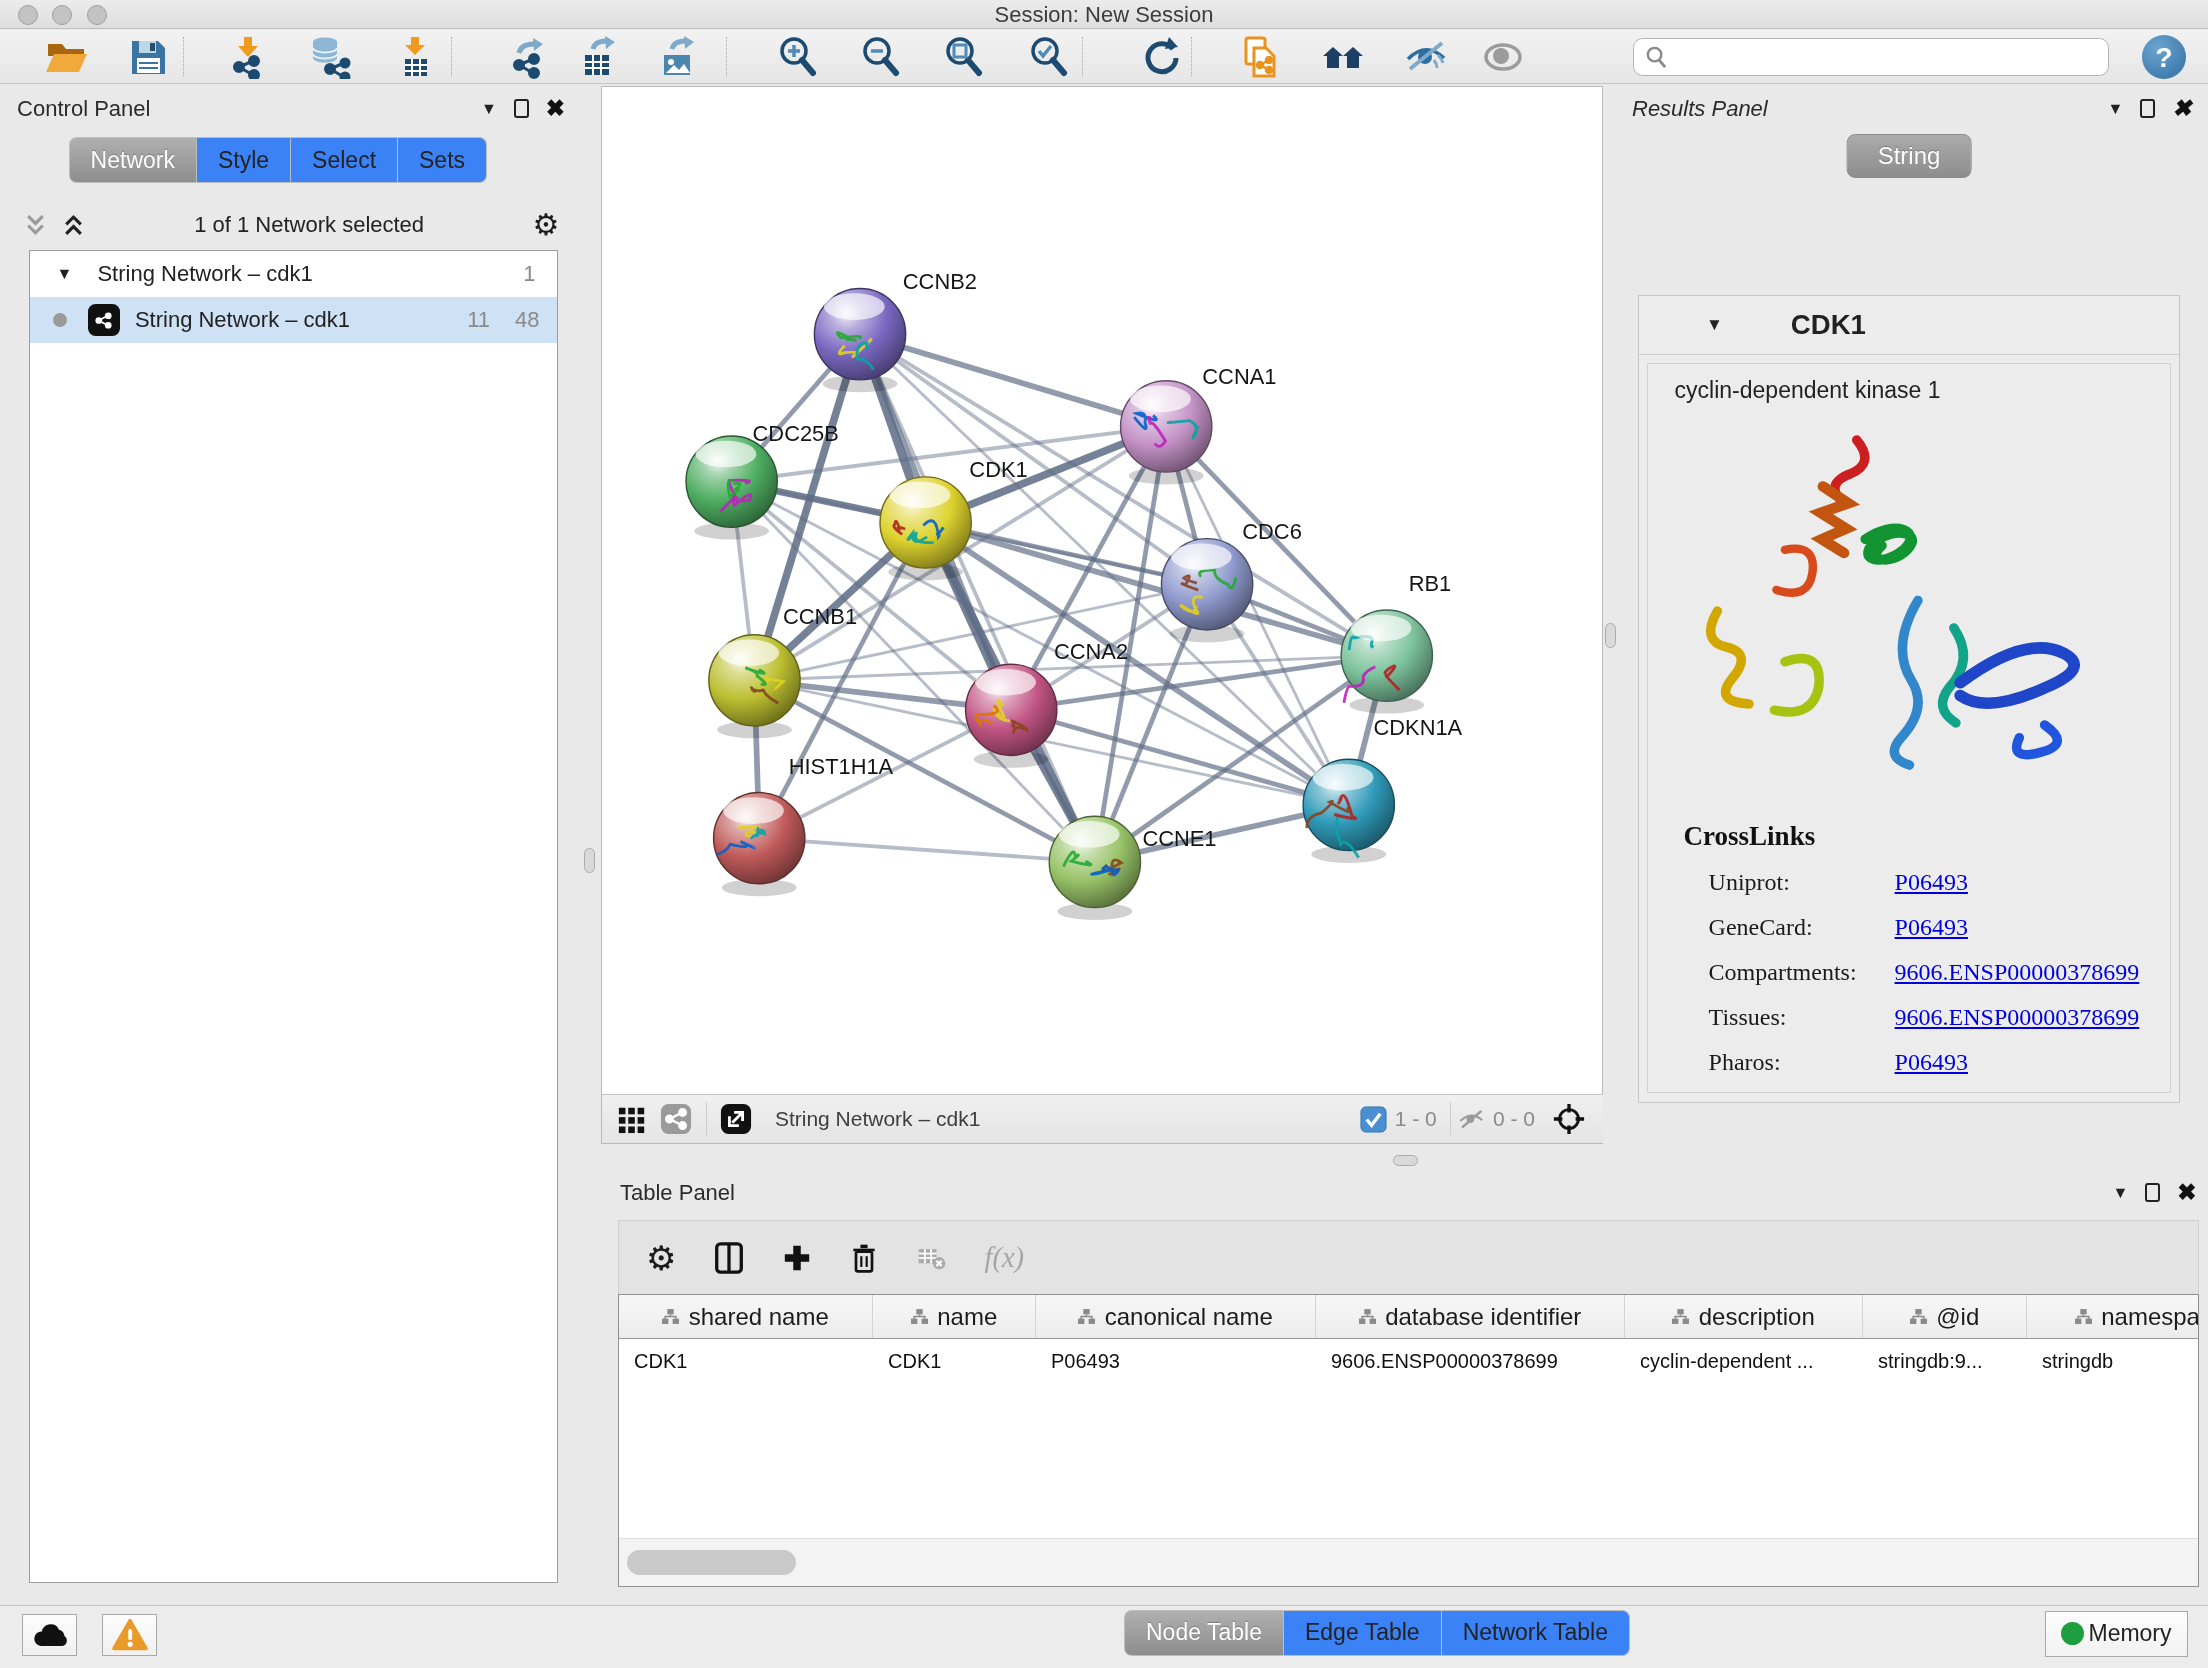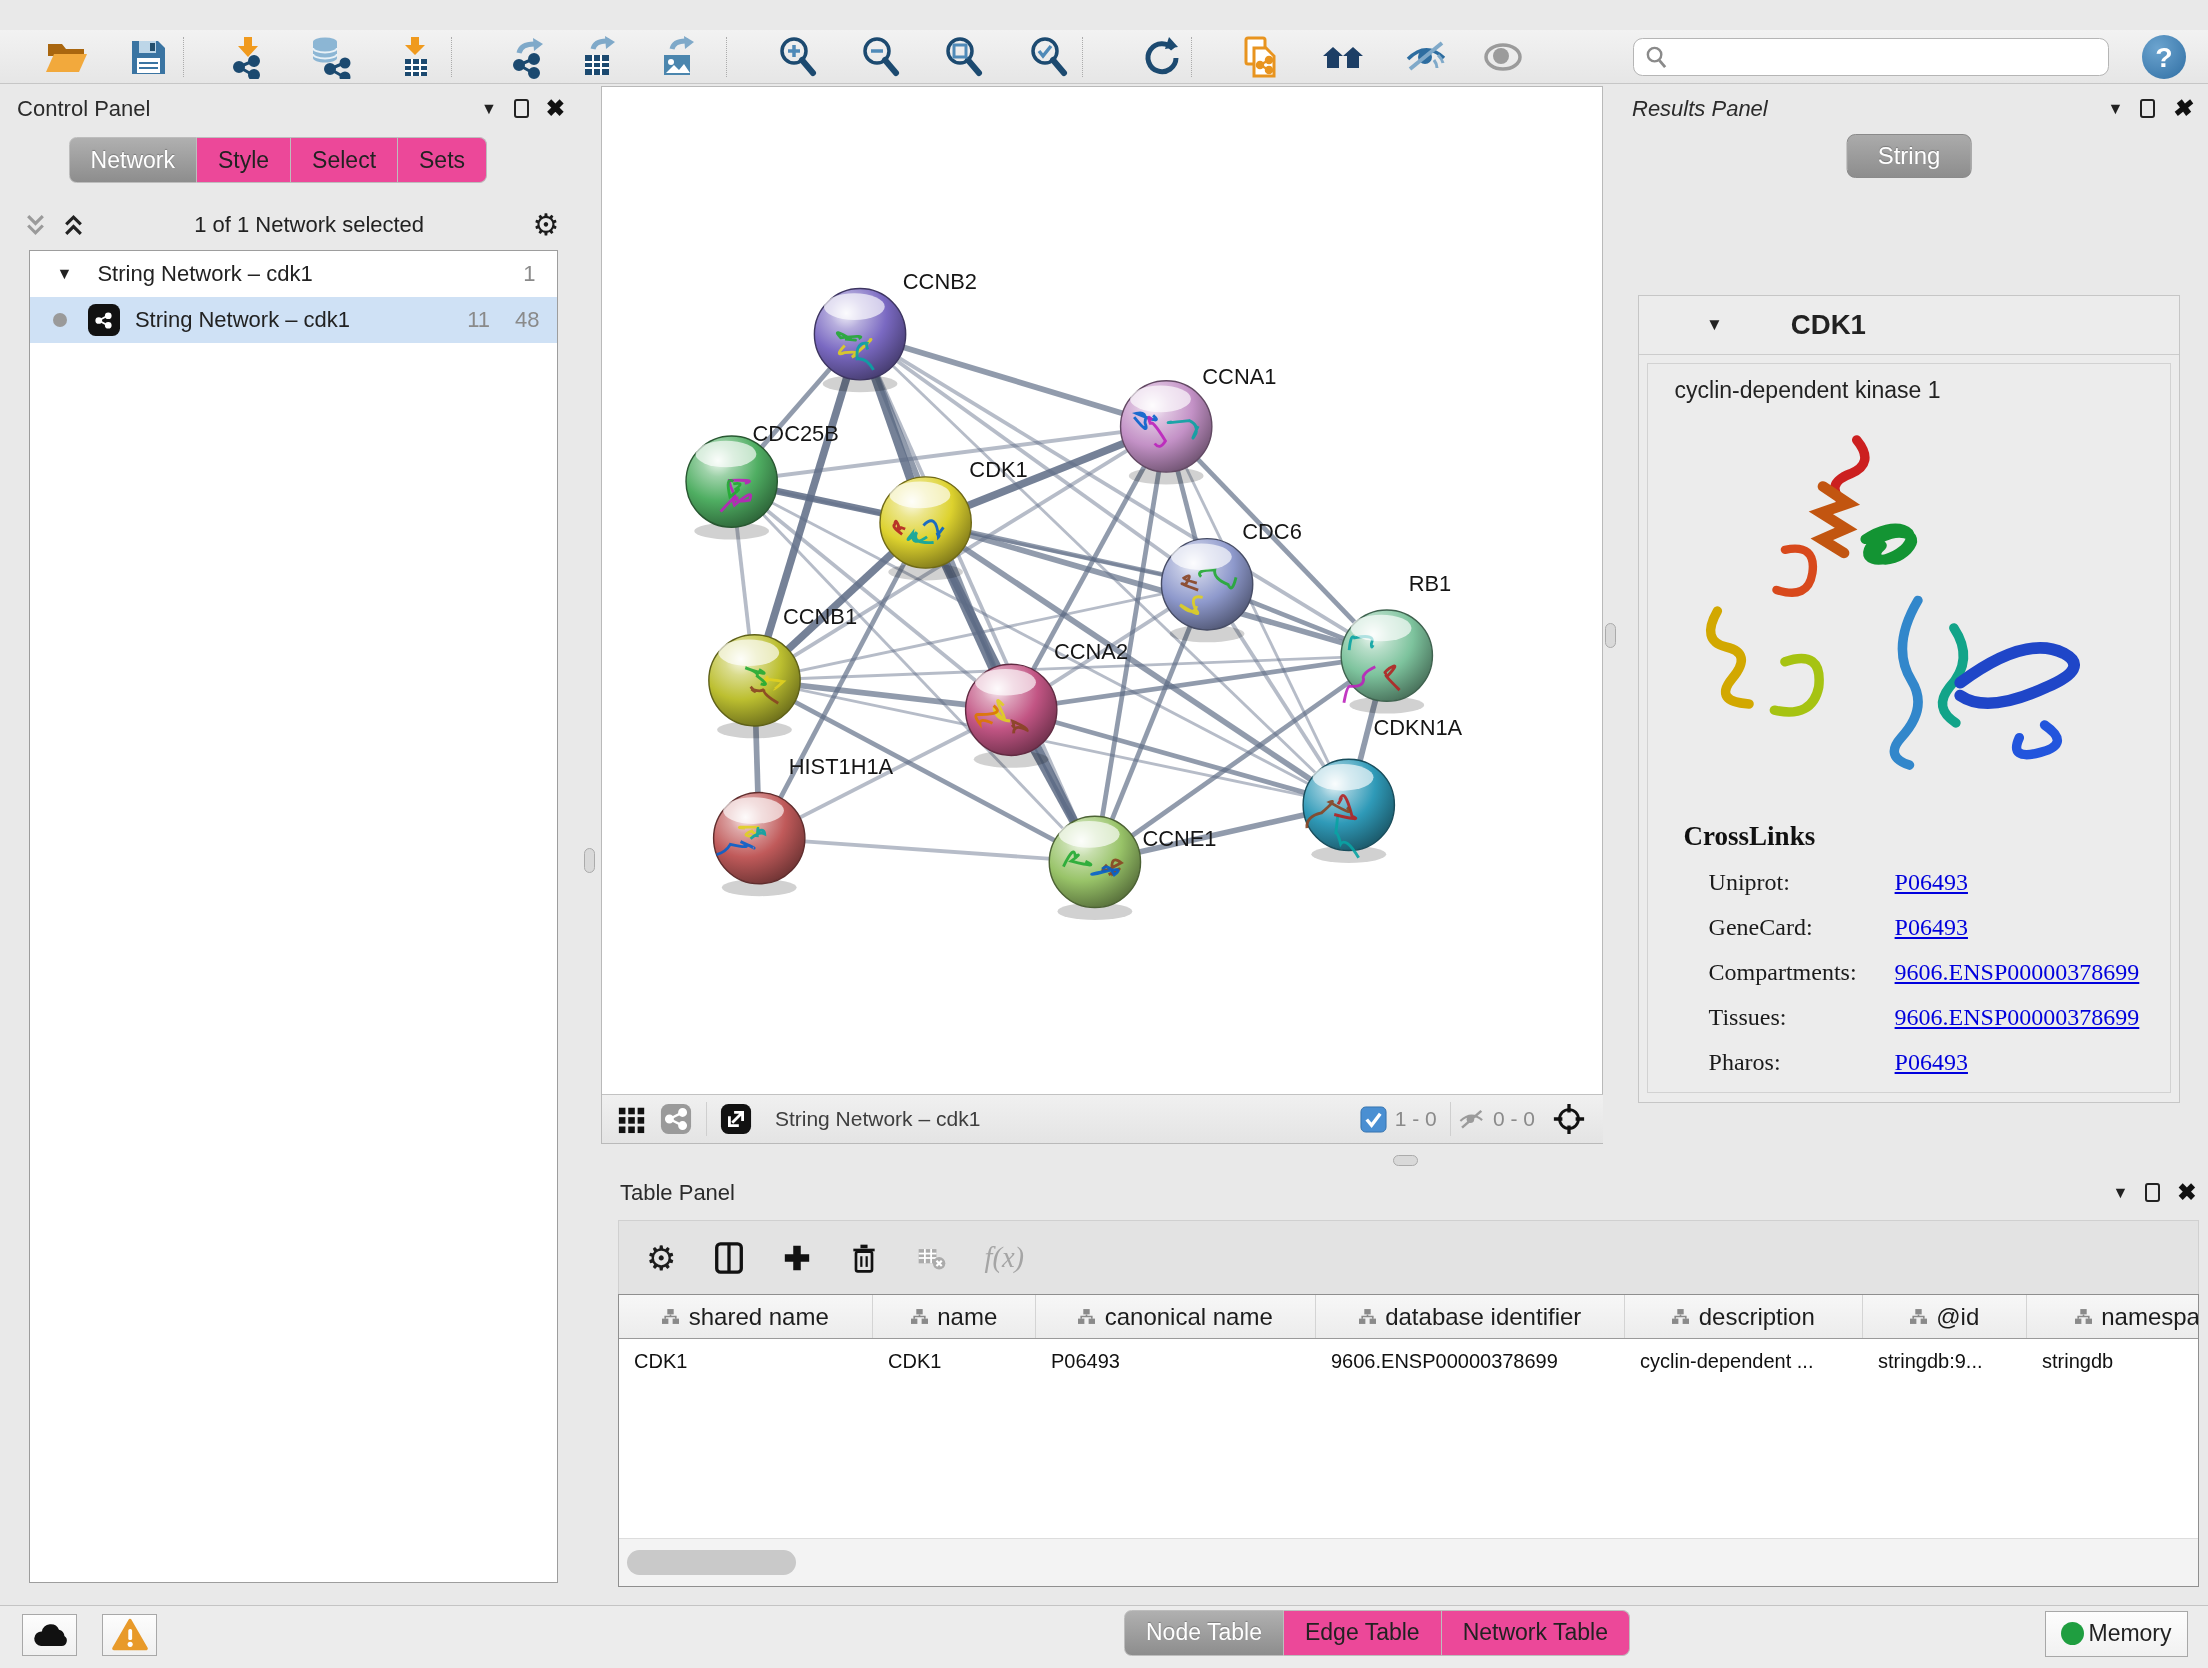--- a/index.html
+++ b/index.html
@@ -33,21 +33,21 @@
   .chrome{display:flex;align-items:center;gap:17px;}
   .chrome .tri{font-size:16px;color:#222;cursor:pointer;}
   .chrome .maxi{width:15px;height:19px;border:2.4px solid #222;border-radius:2.9px;cursor:pointer;}
   .chrome .clo{font-size:23px;font-weight:bold;color:#111;cursor:pointer;line-height:19px;}
 
   
   .control-panel{position:absolute;left:7.6px;top:88px;width:565px;height:1516px;}
   .cp-head{position:absolute;left:9.5px;top:7.6px;right:7.6px;display:flex;justify-content:space-between;align-items:center;}
   .seg-tabs{position:absolute;display:flex;}
   .seg-tab{height:46px;display:flex;align-items:center;justify-content:center;
-    background:#ec4899;border:1px solid #bdbdbd;border-left:none;font-size:23px;cursor:pointer;padding:0 21px;}
+    background:#3b82f6;border:1px solid #bdbdbd;border-left:none;font-size:23px;cursor:pointer;padding:0 21px;}
   .seg-tab:first-child{border-left:1px solid #bdbdbd;border-radius:7.6px 0 0 7.6px;}
   .seg-tab:last-child{border-radius:0 7.6px 7.6px 0;}
   .seg-tab.selected{background:linear-gradient(#b0b0b0,#8d8d8d);color:#fff;text-shadow:0 -1px 1px rgba(0,0,0,.25);}
   .cp-tabs{left:61px;top:49px;}
   .cp-summary{position:absolute;left:15px;top:116px;right:13.3px;height:42px;
     display:flex;align-items:center;}
   .cp-summary .txt{flex:1;text-align:center;font-size:22px;}
   .gear-glyph{font-size:30px;color:#1c1c1c;cursor:pointer;line-height:30px;}
   .cp-list{position:absolute;left:21px;top:162px;width:529px;bottom:21px;background:#fff;
     border:1.4px solid #9d9d9d;}
@@ -128,20 +128,26 @@
   .memory-btn{position:absolute;left:2045px;top:4.8px;width:143px;height:46px;
     background:linear-gradient(#fdfdfd,#f1f1f1);border:1.4px solid #a8a8a8;display:flex;
     align-items:center;justify-content:center;gap:4px;font-size:23px;cursor:pointer;}
   .mem-dot{width:23px;height:23px;border-radius:50%;background:#1f9e40;}
 </style>
 </head>
 <body>
 
 <div class="app">
 
+  <div class="titlebar">
+    <div class="traffic" style="left:18px"></div>
+    <div class="traffic" style="left:52px"></div>
+    <div class="traffic" style="left:87px"></div>
+    <div class="win-title">Session: New Session</div>
+  </div>
 
   <div class="toolbar">
     <div class="tb-icon" style="left:44px">
       <svg viewBox="0 0 44 44">
           <path d="M4 9h14l4 5h18v7H4z" fill="#a9660f"></path>
           <path d="M2 37l8-18h33l-8 18z" fill="#f2a93c"></path>
         </svg>
     </div>
     <div class="tb-icon" style="left:126px">
       <svg viewBox="0 0 44 44">

